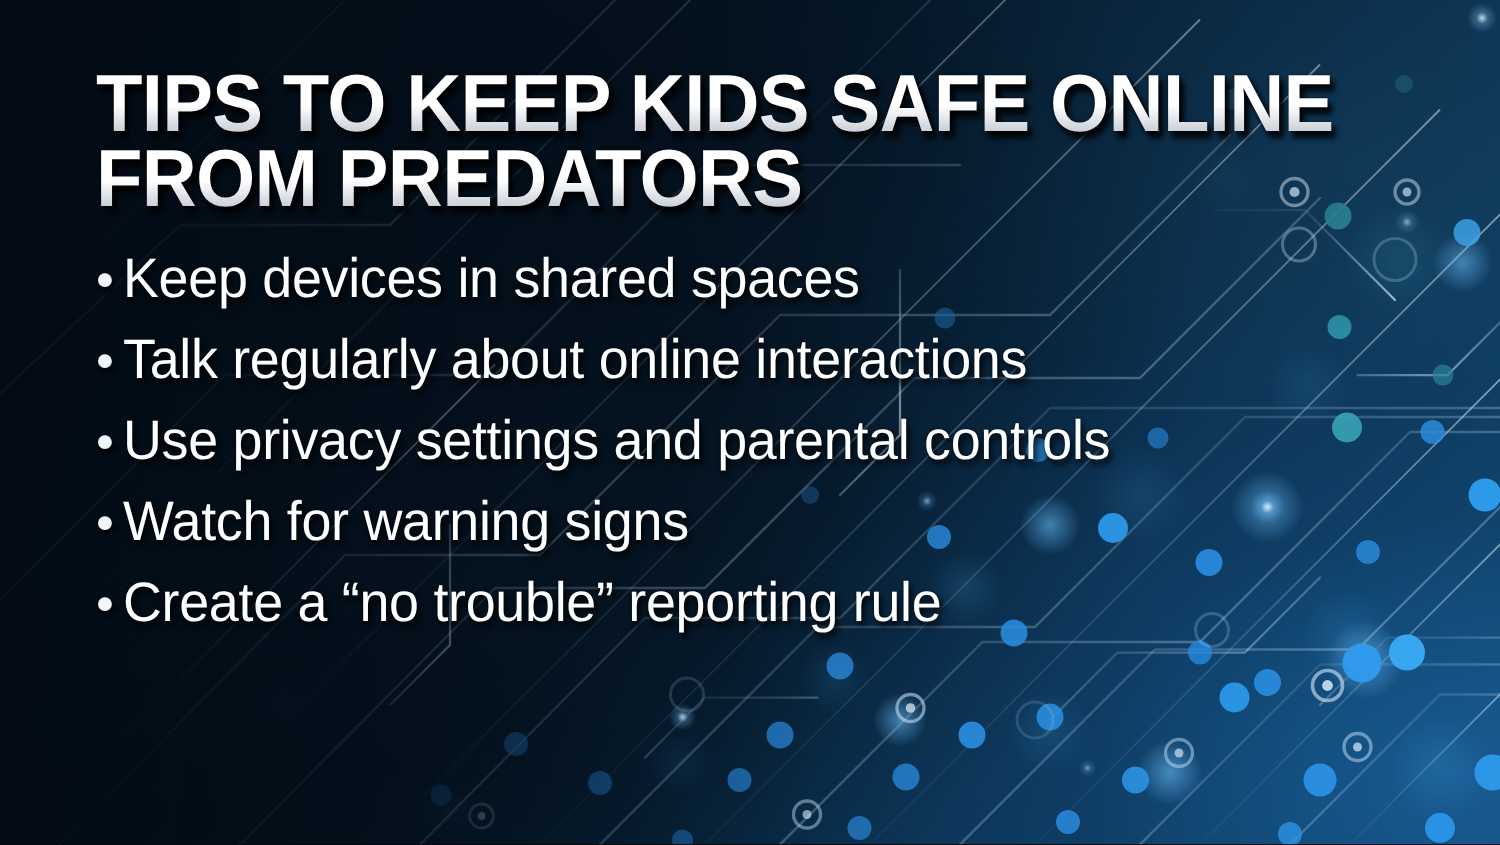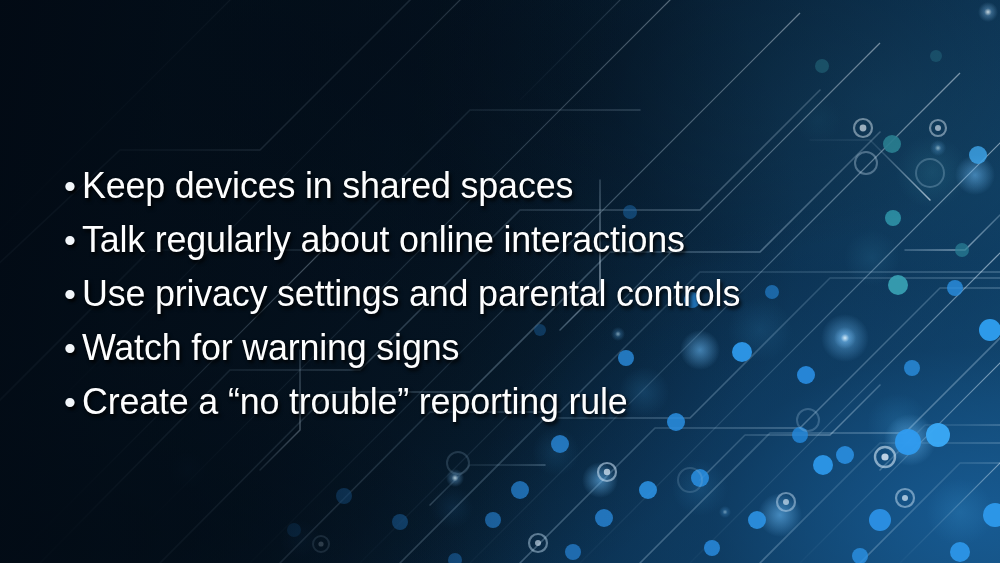--- a/index.html
+++ b/index.html
@@ -281,20 +281,24 @@
         <circle cx="321" cy="544" r="2.6" fill="#cfe4f4" fill-opacity="0.44" stroke="none"></circle>
       </g>
     </svg>
   </div>
 
   <div class="bg-layer" id="bg-sparkle"></div>
   <div class="bg-layer" id="bg-vignette"></div>
 
   <div id="content">
 
+    <div id="headline">
+      <span class="headline-line">TIPS TO KEEP KIDS SAFE ONLINE</span>
+      <span class="headline-line">FROM PREDATORS</span>
+    </div>
 
     <div id="bullets">
 
       <div class="bullet-row">
         <span class="bullet-dot">•</span>
         <span class="bullet-text">Keep devices in shared spaces</span>
       </div>
 
       <div class="bullet-row">
         <span class="bullet-dot">•</span>

